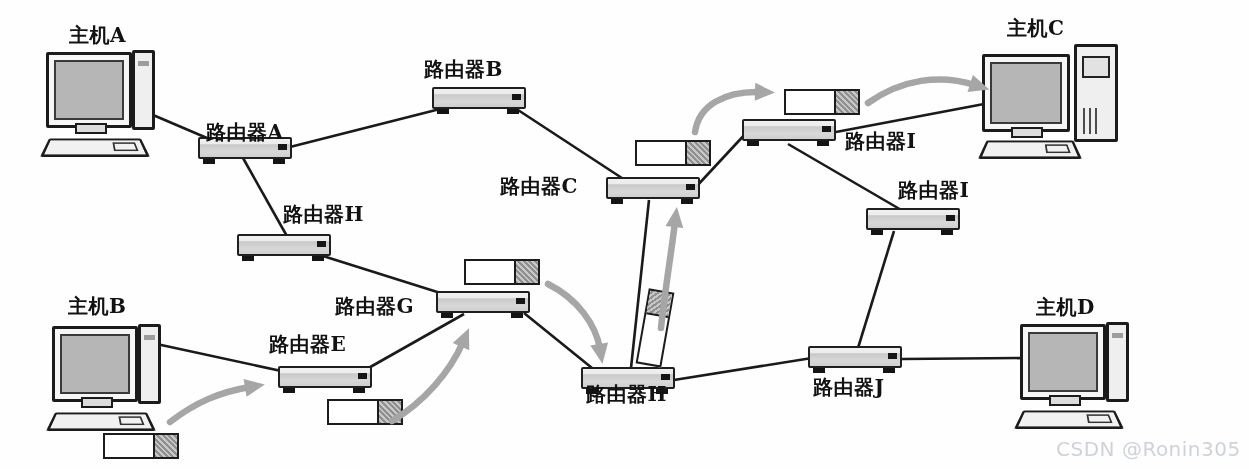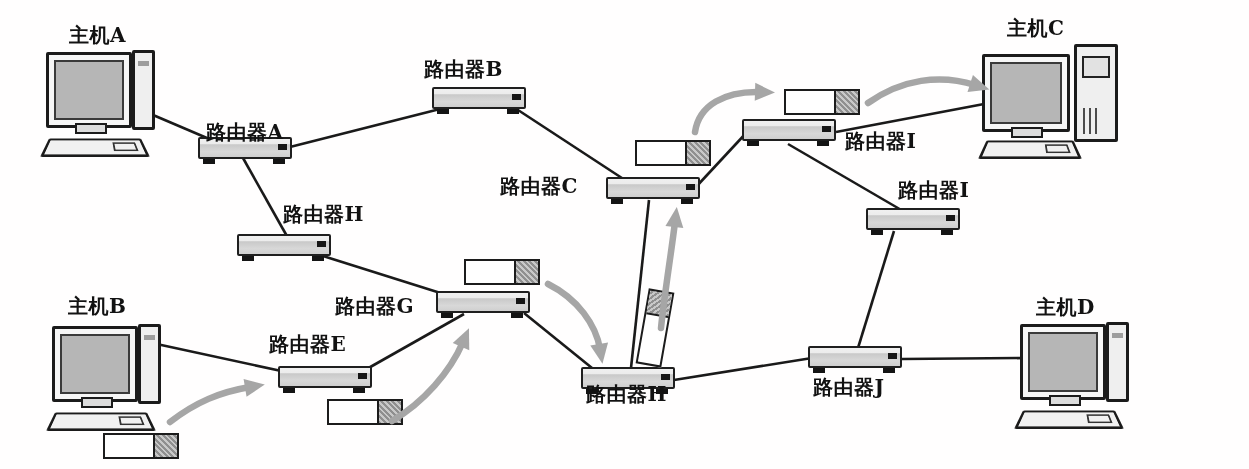--- a/index.html
+++ b/index.html
@@ -201,13 +201,14 @@
   <span class="lbl" style="left:424px;top:59px">路由器B</span>
   <span class="lbl" style="left:500px;top:176px">路由器C</span>
   <span class="lbl" style="left:845px;top:131px">路由器I</span>
   <span class="lbl" style="left:283px;top:204px">路由器H</span>
   <span class="lbl" style="left:269px;top:334px">路由器E</span>
   <span class="lbl" style="left:335px;top:296px">路由器G</span>
   <span class="lbl" style="left:586px;top:384px">路由器H</span>
   <span class="lbl" style="left:898px;top:180px">路由器I</span>
   <span class="lbl" style="left:813px;top:377px">路由器J</span>
 
+  <span class="wm">CSDN @Ronin305</span>
 </div>
 
 </body></html>

